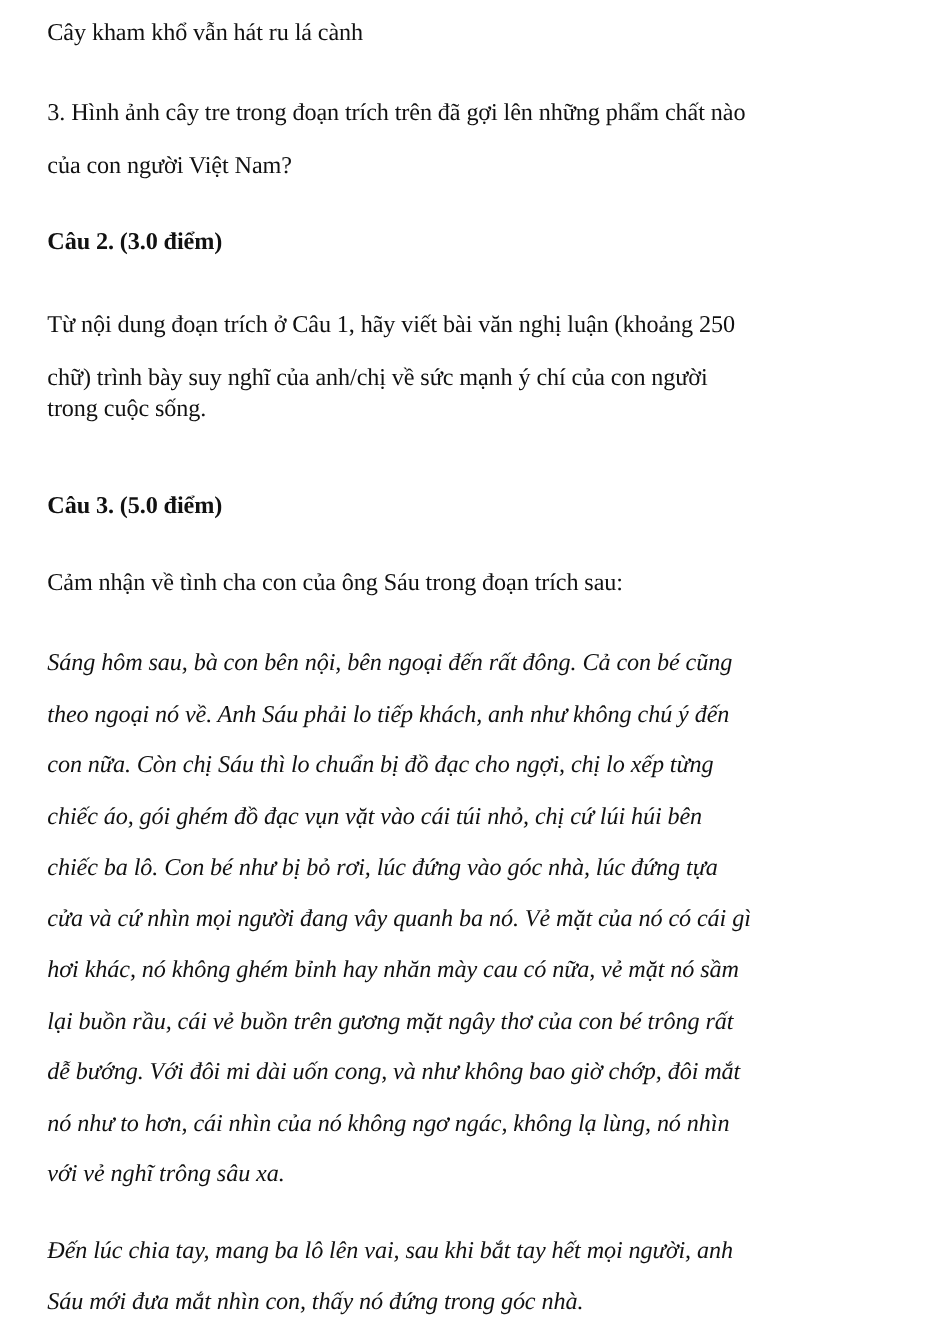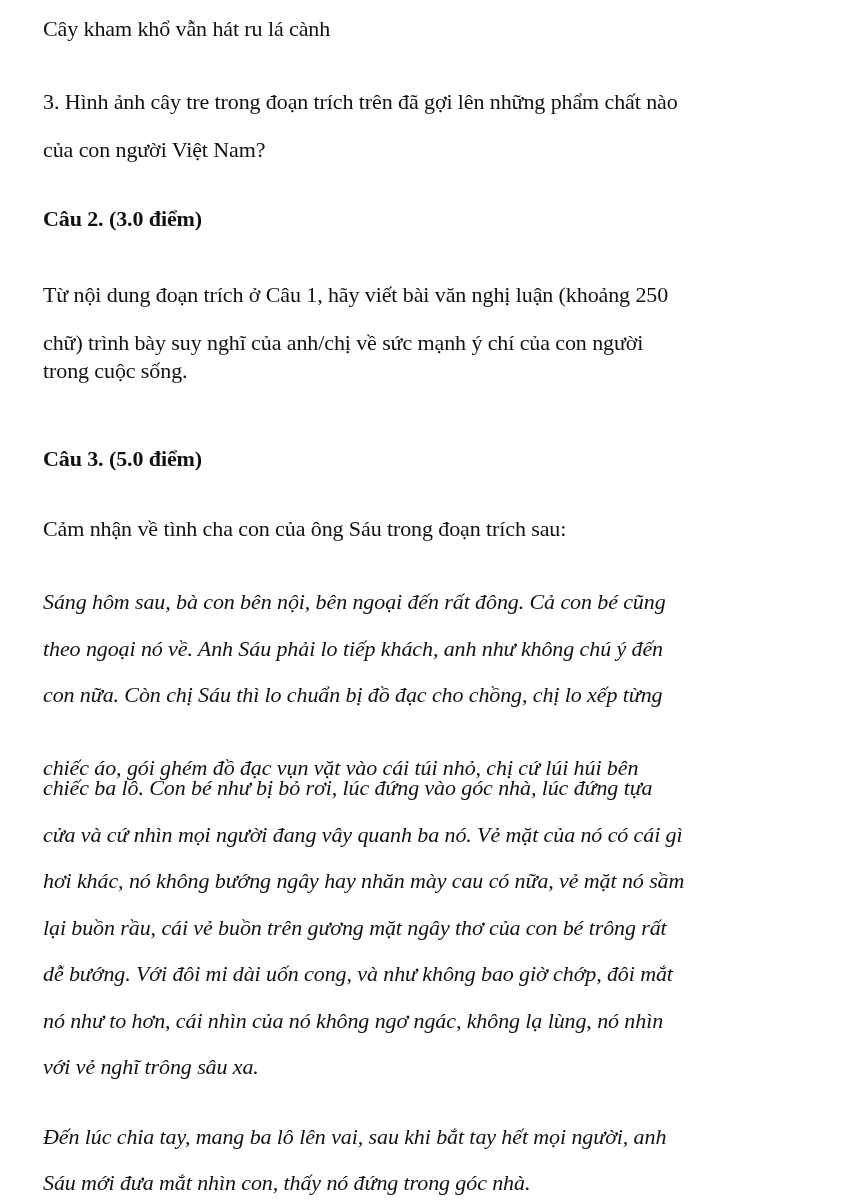--- a/index.html
+++ b/index.html
@@ -45,25 +45,25 @@
     <div class="line" style="top:356px">trong cuộc sống.</div>
   </div>
 
   <div>
     <div class="line bold" style="top:444px">Câu 3. (5.0 điểm)</div>
     <div class="line" style="top:514px">Cảm nhận về tình cha con của ông Sáu trong đoạn trích sau:</div>
 
     <div>
       <div class="line italic" style="top:587px">Sáng hôm sau, bà con bên nội, bên ngoại đến rất đông. Cả con bé cũng</div>
       <div class="line italic" style="top:634px">theo ngoại nó về. Anh Sáu phải lo tiếp khách, anh như không chú ý đến</div>
-      <div class="line italic" style="top:680px">con nữa. Còn chị Sáu thì lo chuẩn bị đồ đạc cho chồng, chị lo xếp từng</div>
-      <div class="line italic" style="top:753px">chiếc áo, gói ghém đồ đạc vụn vặt vào cái túi nhỏ, chị cứ lúi húi bên</div>
+      <div class="line italic" style="top:680px">con nữa. Còn chị Sáu thì lo chuẩn bị đồ đạc cho ngợi, chị lo xếp từng</div>
+      <div class="line italic" style="top:727px">chiếc áo, gói ghém đồ đạc vụn vặt vào cái túi nhỏ, chị cứ lúi húi bên</div>
       <div class="line italic" style="top:773px">chiếc ba lô. Con bé như bị bỏ rơi, lúc đứng vào góc nhà, lúc đứng tựa</div>
       <div class="line italic" style="top:820px">cửa và cứ nhìn mọi người đang vây quanh ba nó. Vẻ mặt của nó có cái gì</div>
-      <div class="line italic" style="top:866px">hơi khác, nó không bướng ngây hay nhăn mày cau có nữa, vẻ mặt nó sầm</div>
+      <div class="line italic" style="top:866px">hơi khác, nó không ghém bỉnh hay nhăn mày cau có nữa, vẻ mặt nó sầm</div>
       <div class="line italic" style="top:913px">lại buồn rầu, cái vẻ buồn trên gương mặt ngây thơ của con bé trông rất</div>
       <div class="line italic" style="top:959px">dễ bướng. Với đôi mi dài uốn cong, và như không bao giờ chớp, đôi mắt</div>
       <div class="line italic" style="top:1006px">nó như to hơn, cái nhìn của nó không ngơ ngác, không lạ lùng, nó nhìn</div>
       <div class="line italic" style="top:1052px">với vẻ nghĩ trông sâu xa.</div>
     </div>
 
     <div>
       <div class="line italic" style="top:1122px">Đến lúc chia tay, mang ba lô lên vai, sau khi bắt tay hết mọi người, anh</div>
       <div class="line italic" style="top:1168px">Sáu mới đưa mắt nhìn con, thấy nó đứng trong góc nhà.</div>
     </div>

